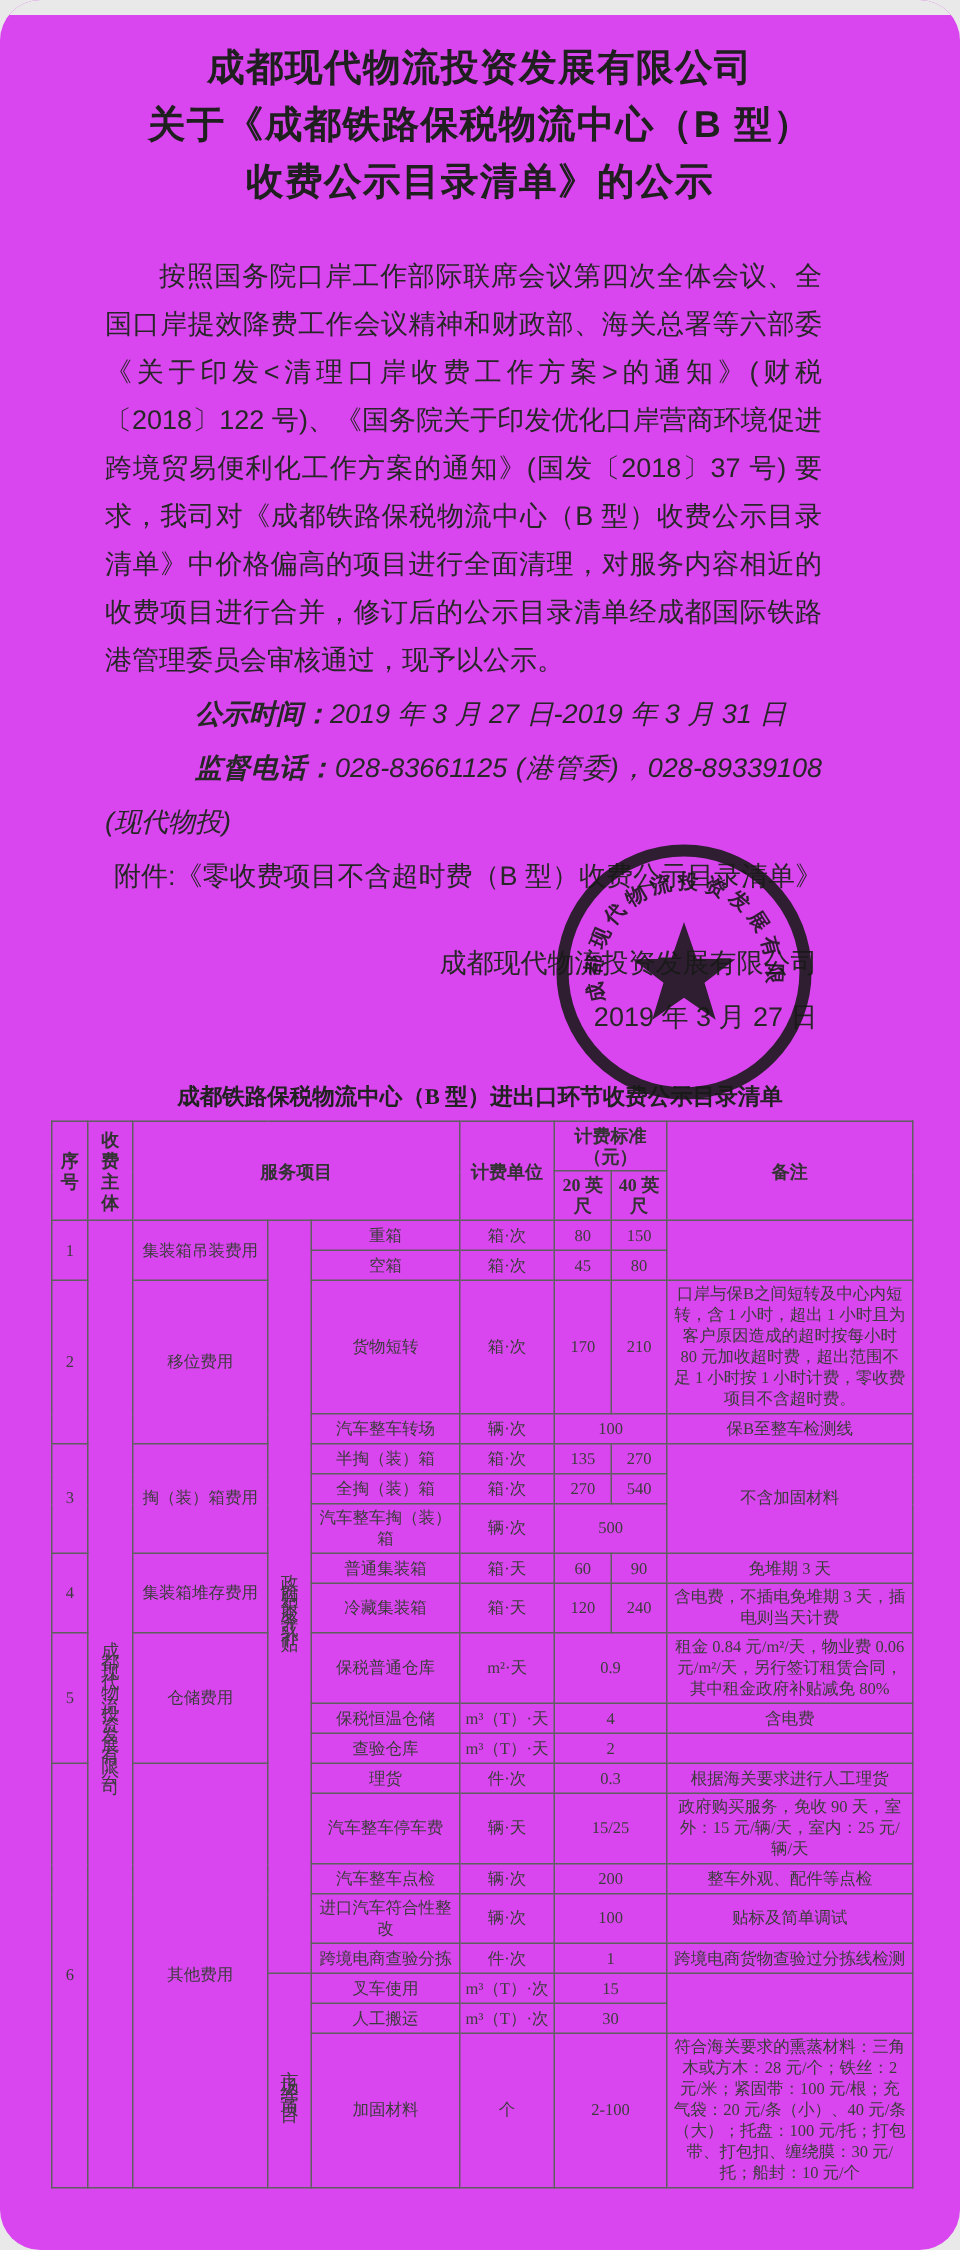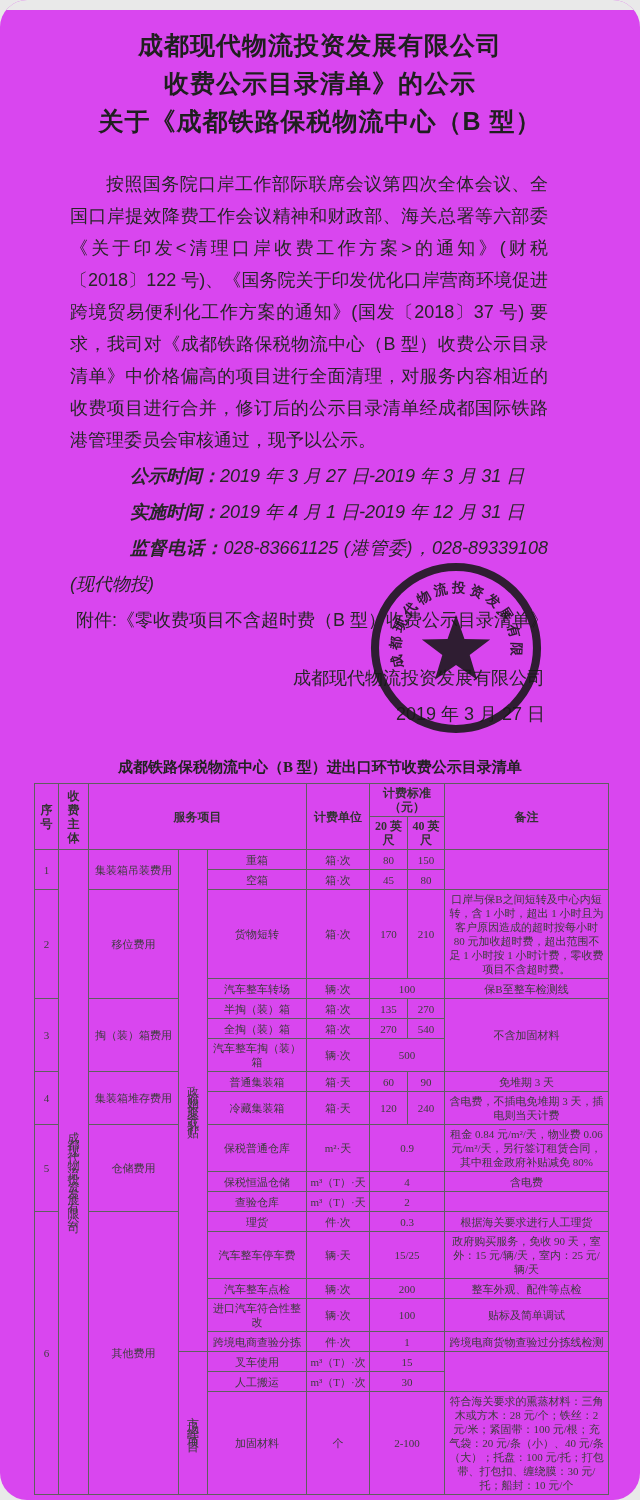--- a/index.html
+++ b/index.html
@@ -29,29 +29,28 @@
   .vtext.payer{letter-spacing:7px;}
 </style>
 </head>
 <body>
 
 <div class="page">
   <div class="top-strip"></div>
 
   <div class="doc-title">
     <div class="title-line">成都现代物流投资发展有限公司</div>
+    <div class="title-line">关于《成都铁路保税物流中心（B 型）</div>
     <div class="title-line">收费公示目录清单》的公示</div>
-    <div class="title-line">关于《成都铁路保税物流中心（B 型）</div>
   </div>
 
   <p class="body-para">按照国务院口岸工作部际联席会议第四次全体会议、全国口岸提效降费工作会议精神和财政部、海关总署等六部委《关于印发&lt;清理口岸收费工作方案&gt;的通知》(财税〔2018〕122 号)、《国务院关于印发优化口岸营商环境促进跨境贸易便利化工作方案的通知》(国发〔2018〕37 号) 要求，我司对《成都铁路保税物流中心（B 型）收费公示目录清单》中价格偏高的项目进行全面清理，对服务内容相近的收费项目进行合并，修订后的公示目录清单经成都国际铁路港管理委员会审核通过，现予以公示。</p>
 
   <div class="info-block">
     <p class="info-line"><span class="info-label">公示时间：</span><span>2019 年 3 月 27 日-2019 年 3 月 31 日</span></p>
-    <p class="info-line"><span class="info-label">实施时间：</span><span>2019 年 4 月 1 日-2019 年 12 月 31 日</span></p>
     <p class="info-line"><span class="info-label">监督电话：</span><span>028-83661125 (港管委)，028-89339108 (现代物投)</span></p>
   </div>
 
   <p class="attachment-line">附件:《零收费项目不含超时费（B 型）收费公示目录清单》</p>
 
   <div class="signature">
     <div>成都现代物流投资发展有限公司</div>
     <div>2019 年 3 月 27 日</div>
   </div>
 

